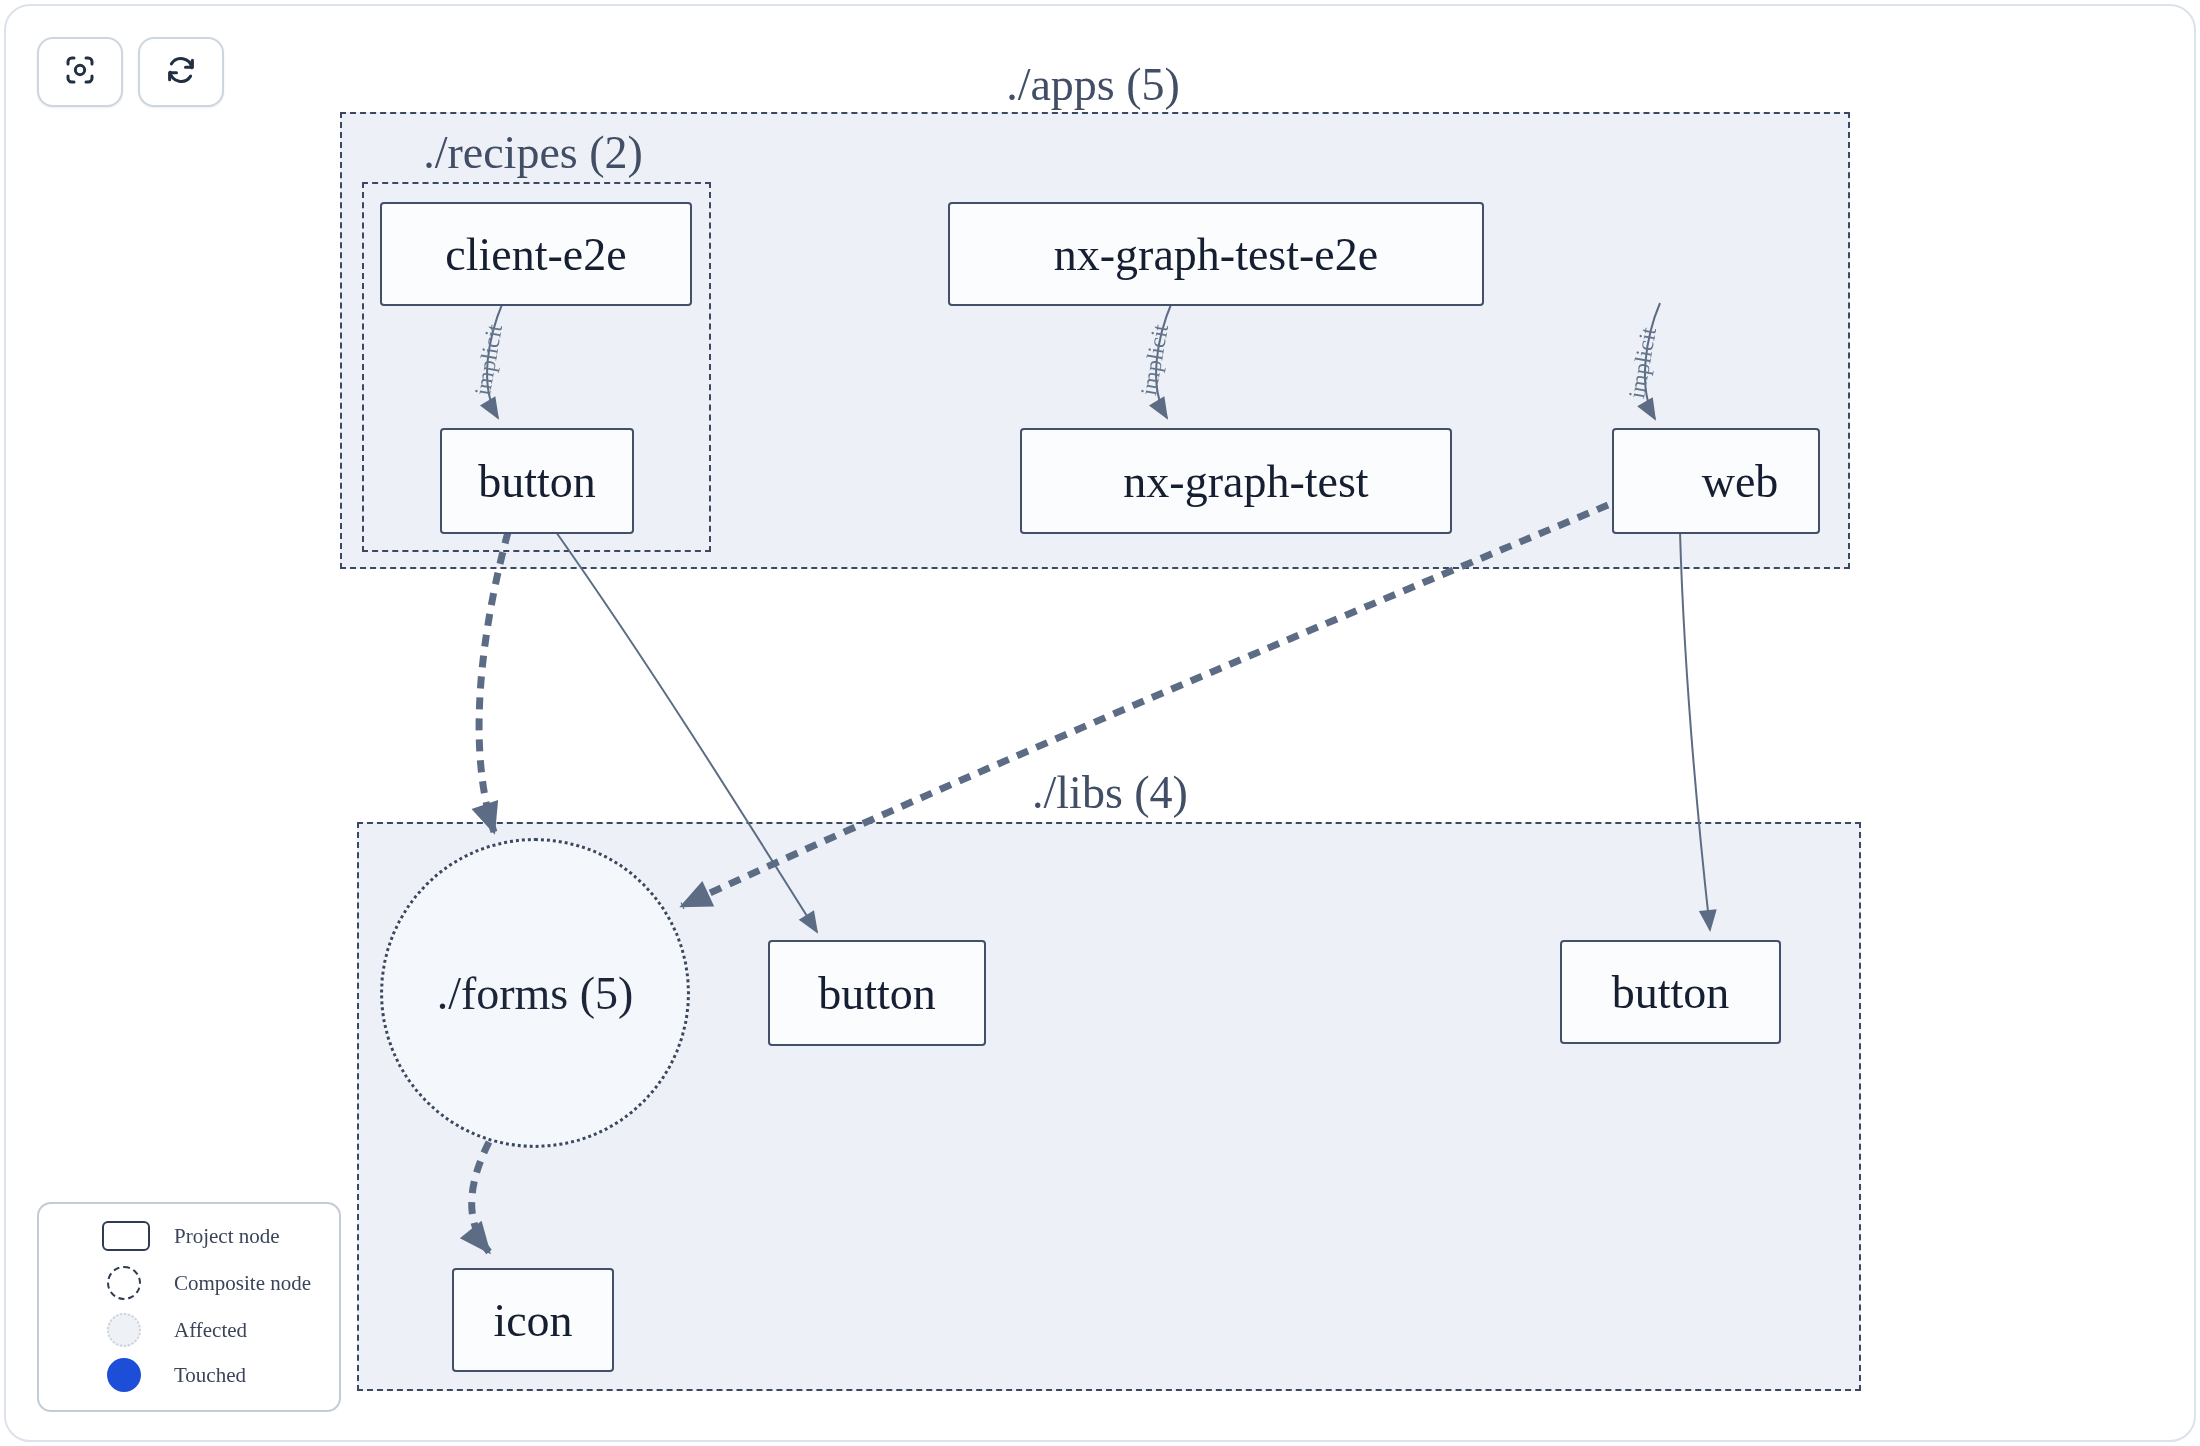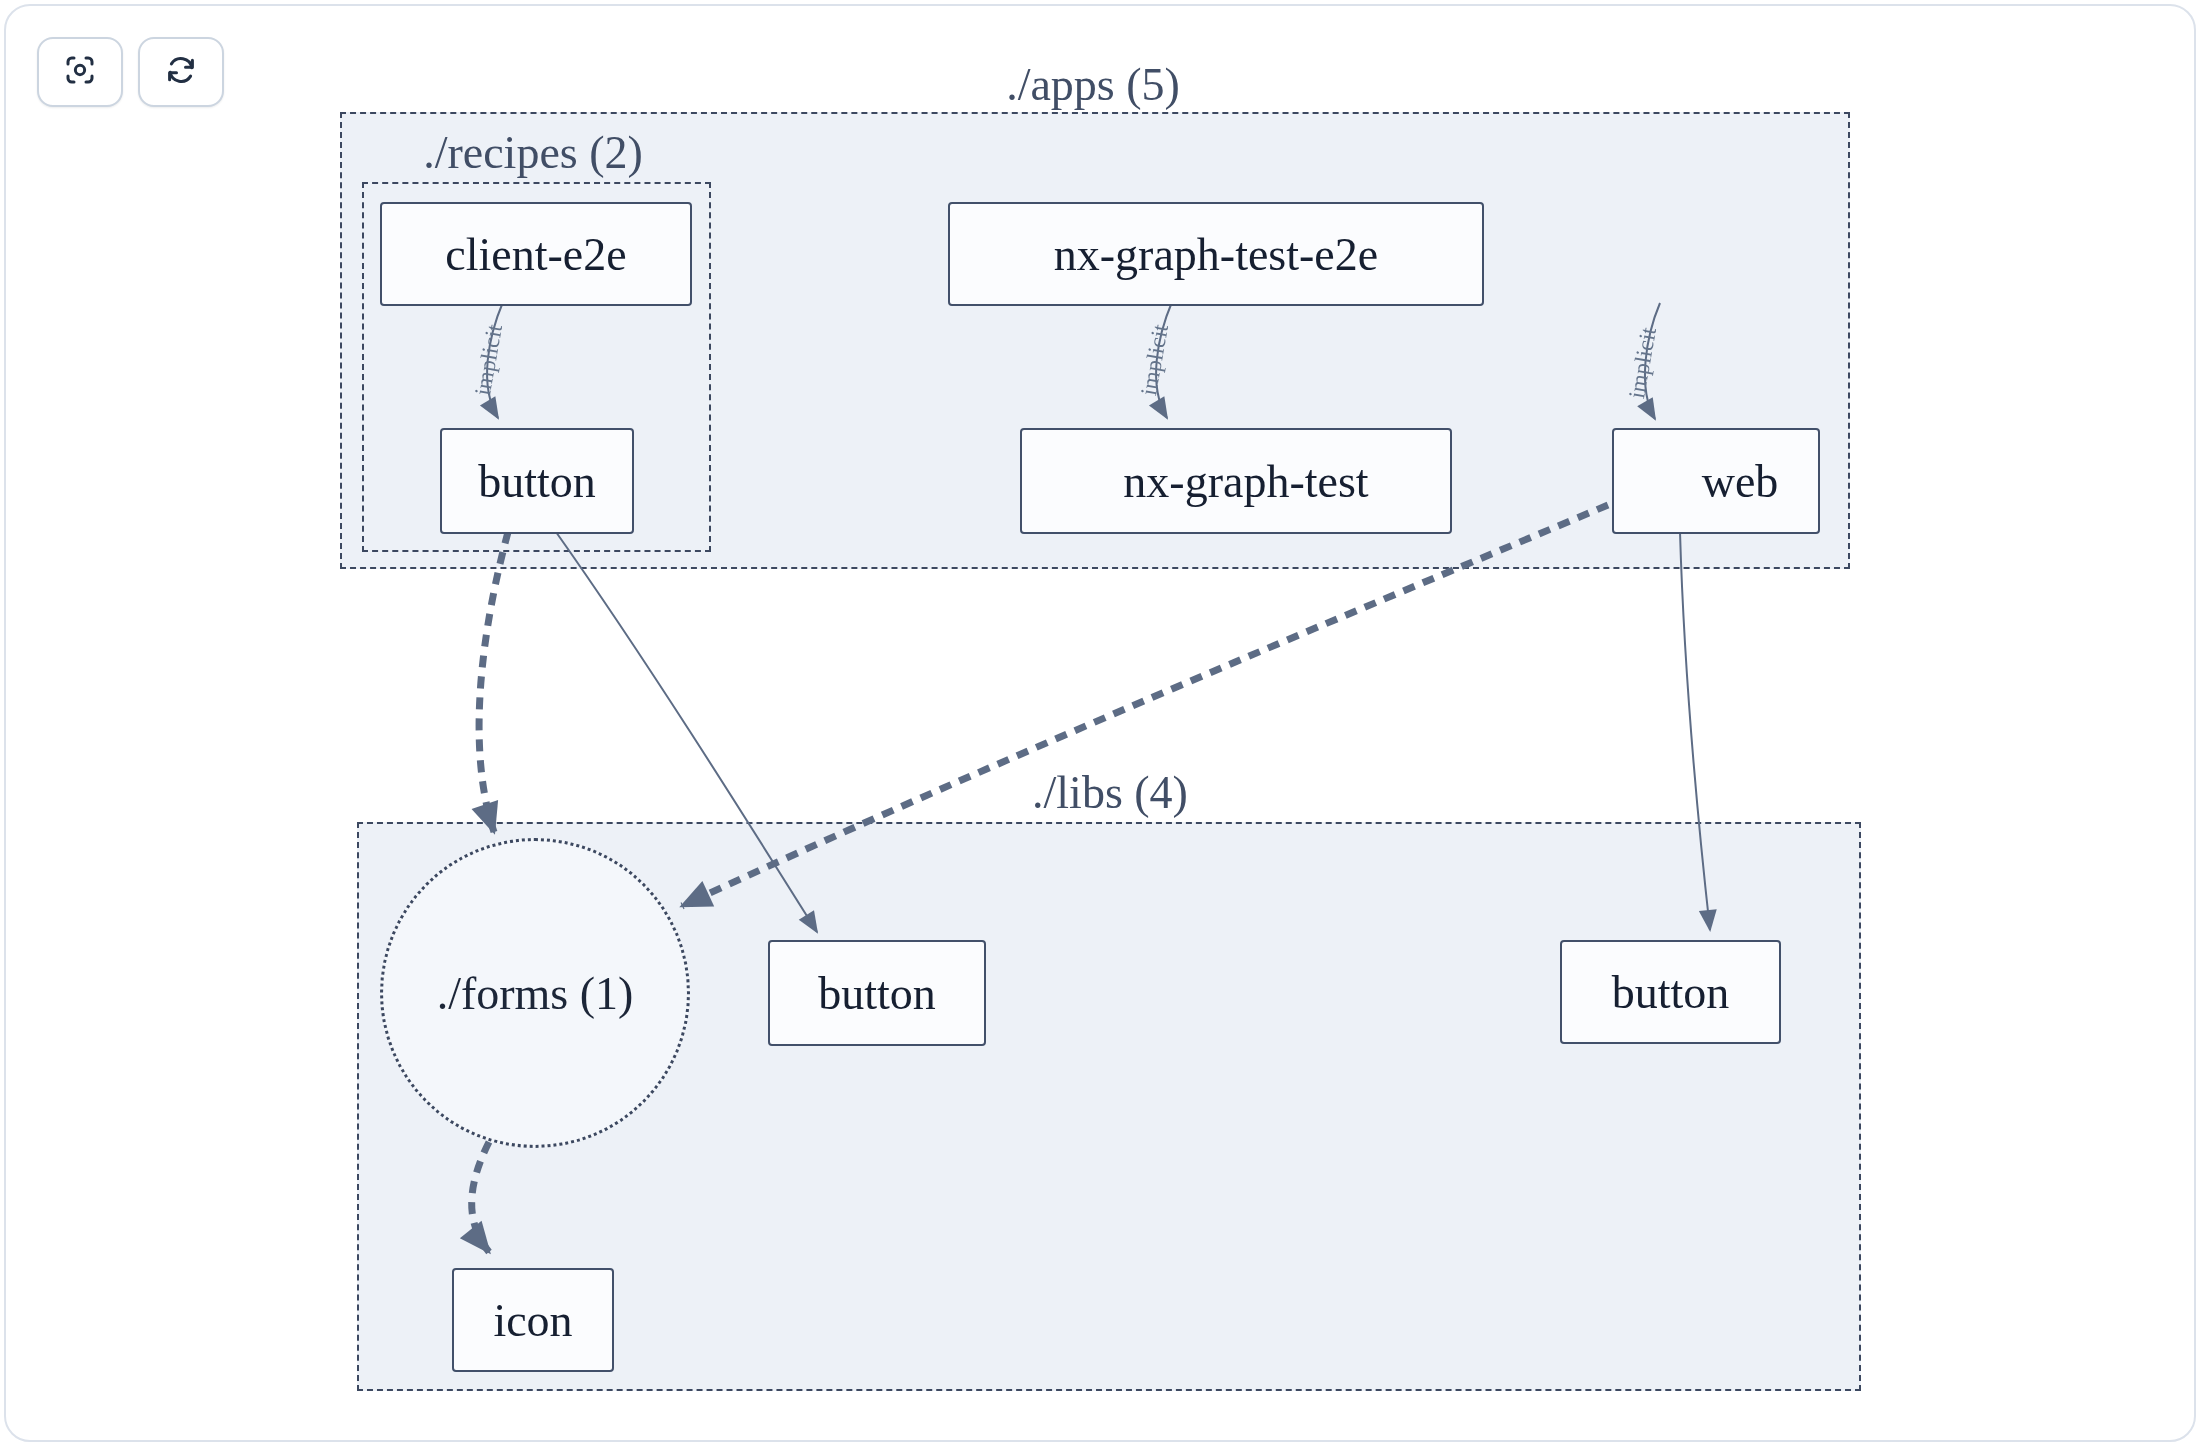--- a/index.html
+++ b/index.html
@@ -47,21 +47,21 @@
 
   <div class="cluster" style="left:340px;top:112px;width:1506px;height:453px;"></div>
   <div class="cluster" style="left:362px;top:182px;width:345px;height:366px;"></div>
   <div class="cluster" style="left:357px;top:822px;width:1500px;height:565px;"></div>
 
   <div class="cluster-label" style="left:1093px;top:58px;">./apps (5)</div>
   <div class="cluster-label" style="left:533px;top:126px;">./recipes (2)</div>
   <div class="cluster-label" style="left:1110px;top:766px;">./libs (4)</div>
 
   <div class="composite" style="left:380px;top:838px;">
-    <div class="cluster-label">./forms (1)</div>
+    <div class="cluster-label">./forms (5)</div>
   </div>
 
   <svg class="edges" width="2200" height="1446" viewBox="0 0 2200 1446">
     <defs>
       <marker id="arrow-thin" markerUnits="userSpaceOnUse" markerWidth="24" markerHeight="20" refX="21" refY="10" orient="auto">
         <path d="M1,1 L23,10 L1,19 Z" fill="#5d6c85"></path>
       </marker>
       <marker id="arrow-thick" markerUnits="userSpaceOnUse" markerWidth="34" markerHeight="30" refX="30" refY="15" orient="auto">
         <path d="M1,1 L33,15 L1,29 Z" fill="#5d6c85"></path>
       </marker>
@@ -104,13 +104,31 @@
     <span>
       <svg width="36" height="36" viewBox="0 0 24 24">
         <path d="M4.8 13.5 a7.4 7.4 0 0 0 13.6 2.6"></path>
         <path d="M19.2 10.5 a7.4 7.4 0 0 0 -13.6 -2.6"></path>
         <path d="M19.6 5.5 v4.6 h-4.6"></path>
         <path d="M4.4 18.5 v-4.6 h4.6"></path>
       </svg>
     </span>
   </div>
 
+  <div class="legend">
+    <div class="legend-row" style="top:15px;">
+      <span class="legend-swatch sw-rect"></span>
+      <span class="legend-text">Project node</span>
+    </div>
+    <div class="legend-row" style="top:62px;">
+      <span class="legend-swatch sw-dashed" style="left:68px;"></span>
+      <span class="legend-text">Composite node</span>
+    </div>
+    <div class="legend-row" style="top:109px;">
+      <span class="legend-swatch sw-affected" style="left:68px;"></span>
+      <span class="legend-text">Affected</span>
+    </div>
+    <div class="legend-row" style="top:154px;">
+      <span class="legend-swatch sw-touched" style="left: 68px; background: rgb(29, 78, 216);" id="touched-swatch"></span>
+      <span class="legend-text">Touched</span>
+    </div>
+  </div>
 </div>
 
 </body></html>

